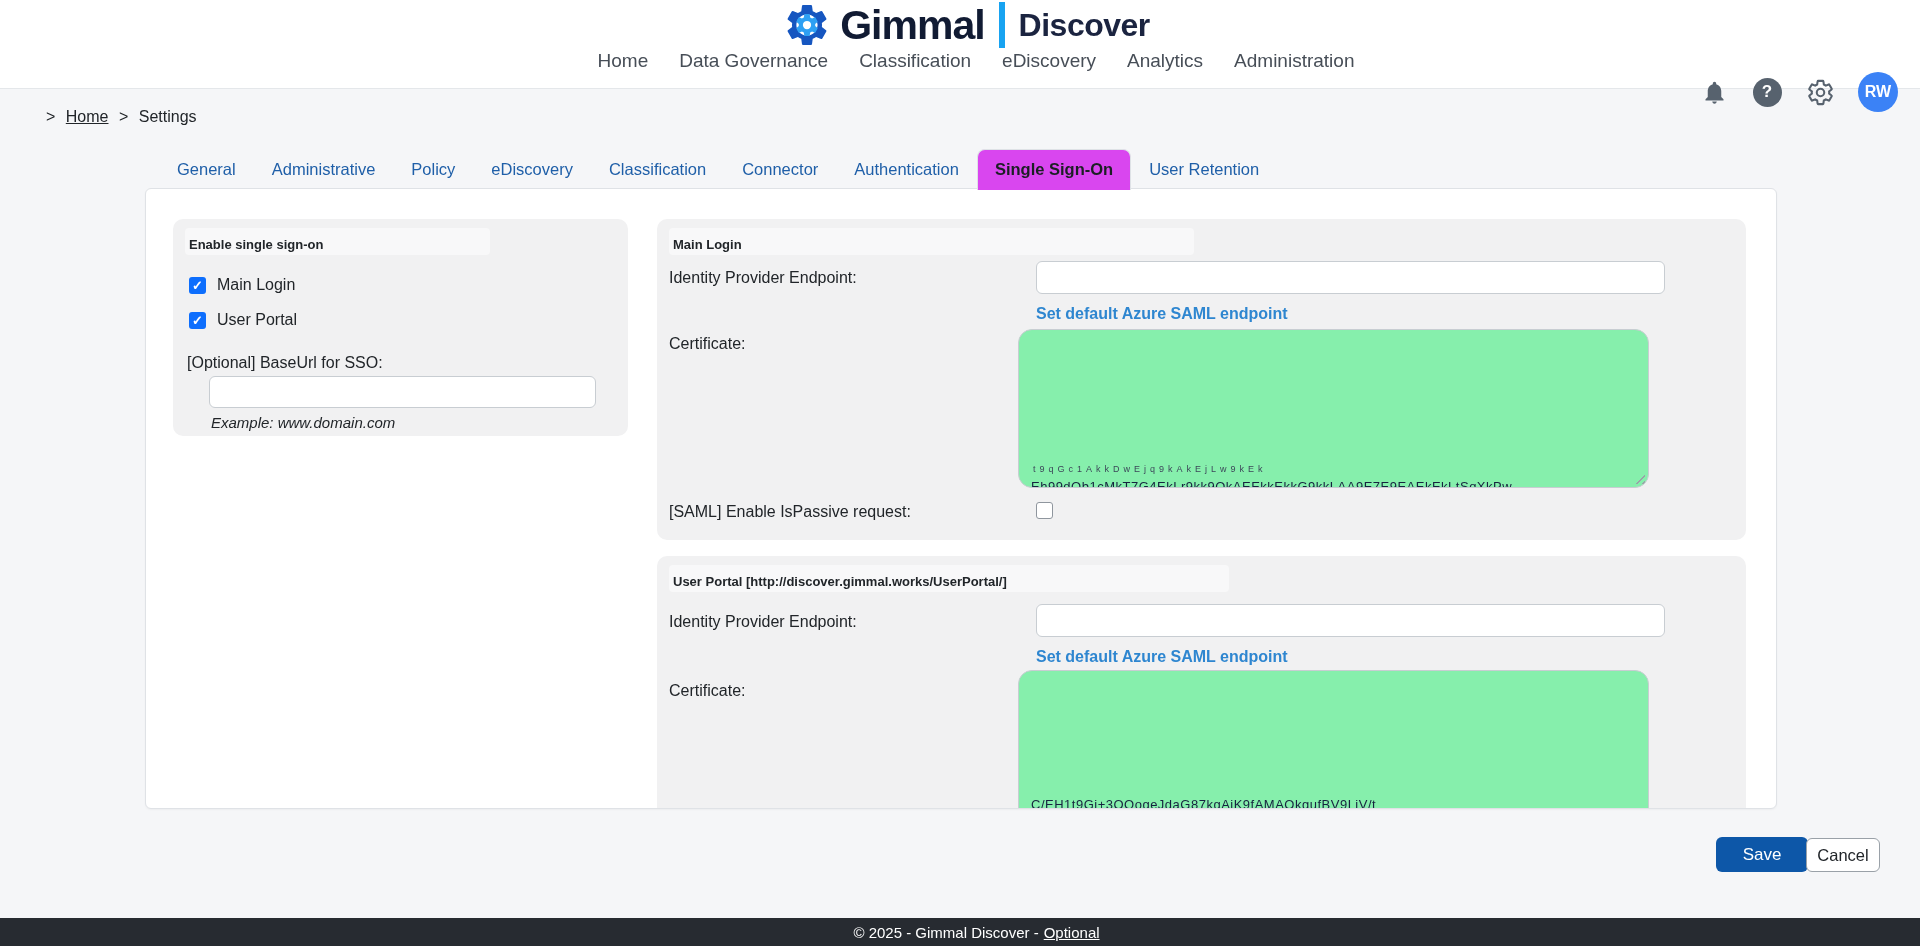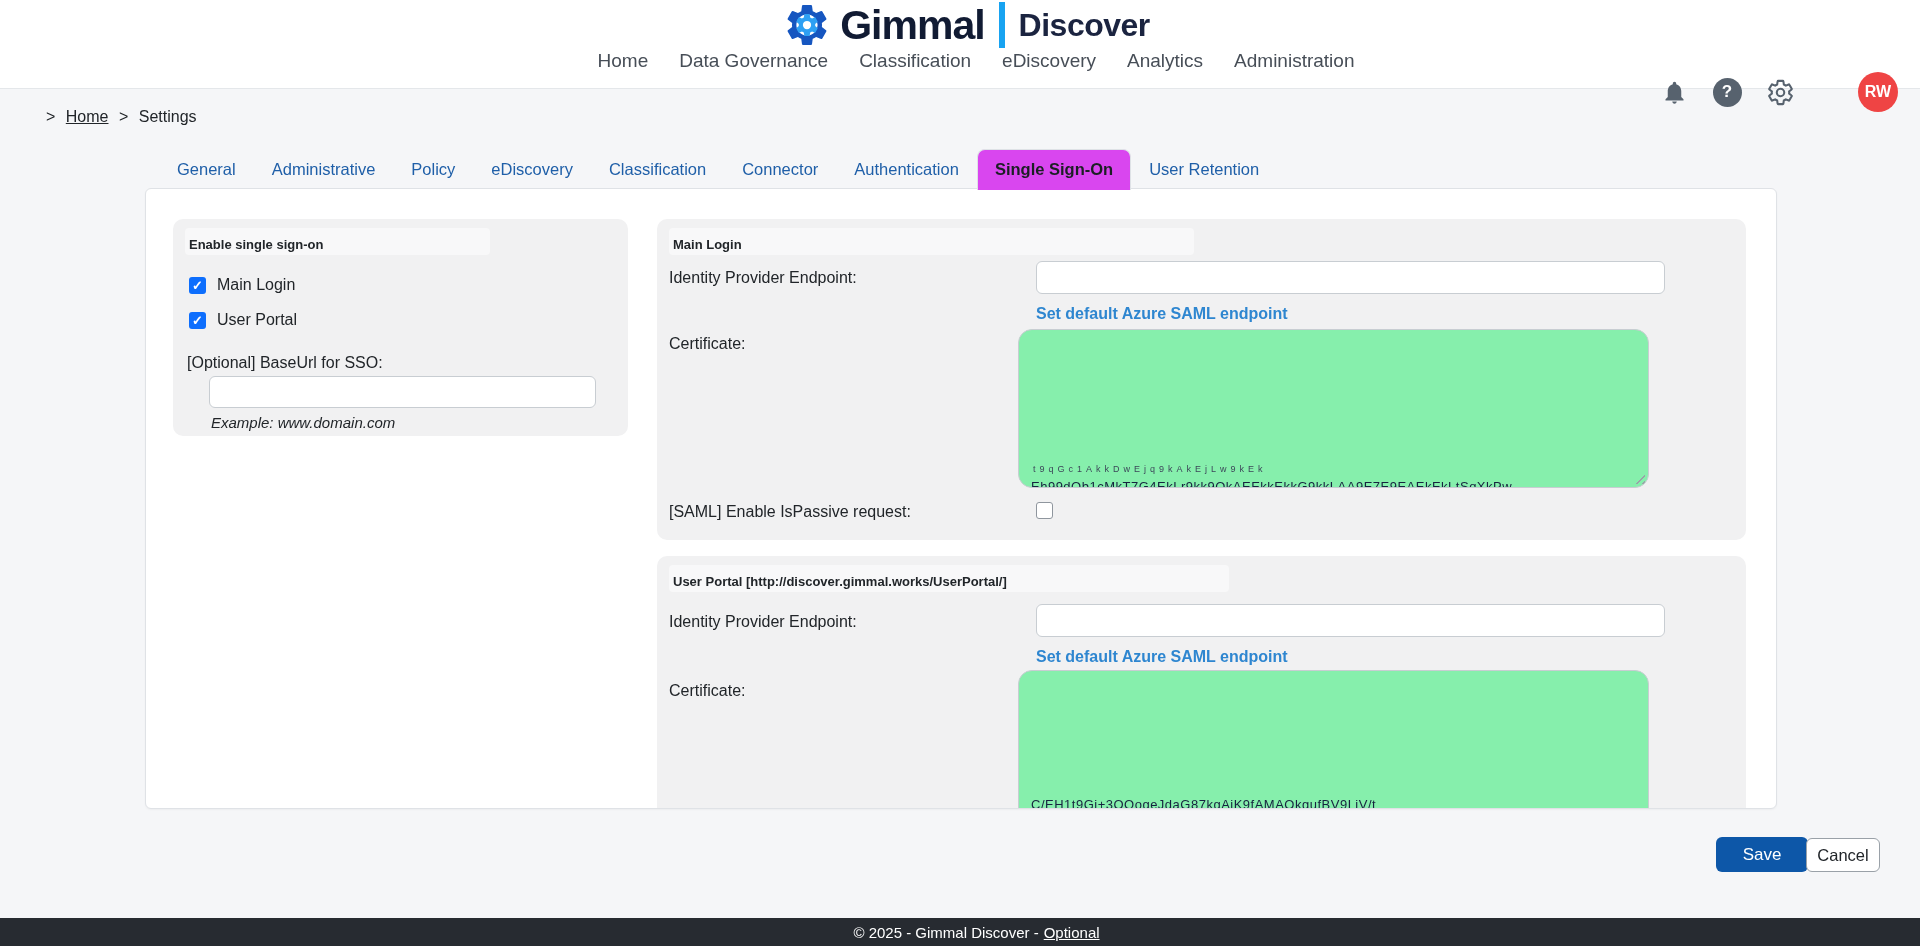--- a/index.html
+++ b/index.html
@@ -25,23 +25,23 @@
   .nav { display:flex; gap:31px; margin-left:32px; font-size:19px; color:#474e57; }
   .nav-item { cursor:pointer; white-space:nowrap; }
   .header-icons { margin-left:auto; margin-right:22px; display:flex; align-items:center; gap:23px; }
   .icon-btn { width:30px; height:30px; display:flex; align-items:center; justify-content:center; cursor:pointer; }
   .help-circle {
     width:29px; height:29px; border-radius:50%; background:#57626e;
     color:#ffffff; font-size:17px; font-weight:bold;
     display:flex; align-items:center; justify-content:center;
   }
   .avatar {
-    width:40px; height:40px; border-radius:50%; background:#ef4444;
+    width:40px; height:40px; border-radius:50%; background:#3b82f6;
     color:#ffffff; font-size:16px; font-weight:bold;
-    display:flex; align-items:center; justify-content:center; cursor:pointer;margin-left:40px;
+    display:flex; align-items:center; justify-content:center; cursor:pointer;
   }
   
   .breadcrumb { position:absolute; left:40px; top:108px; font-size:16px; color:#212529; }
   .breadcrumb a { color:#212529; text-decoration:underline; cursor:pointer; }
   .crumb-sep { margin:0 6px; }
   
   .tabs { position:absolute; left:159px; top:149px; display:flex; z-index:3; }
   .tab {
     padding:10px 17px 9px 17px; font-size:16.5px; color:#1f5fa8;
     cursor:pointer; white-space:nowrap; border:1px solid transparent;

